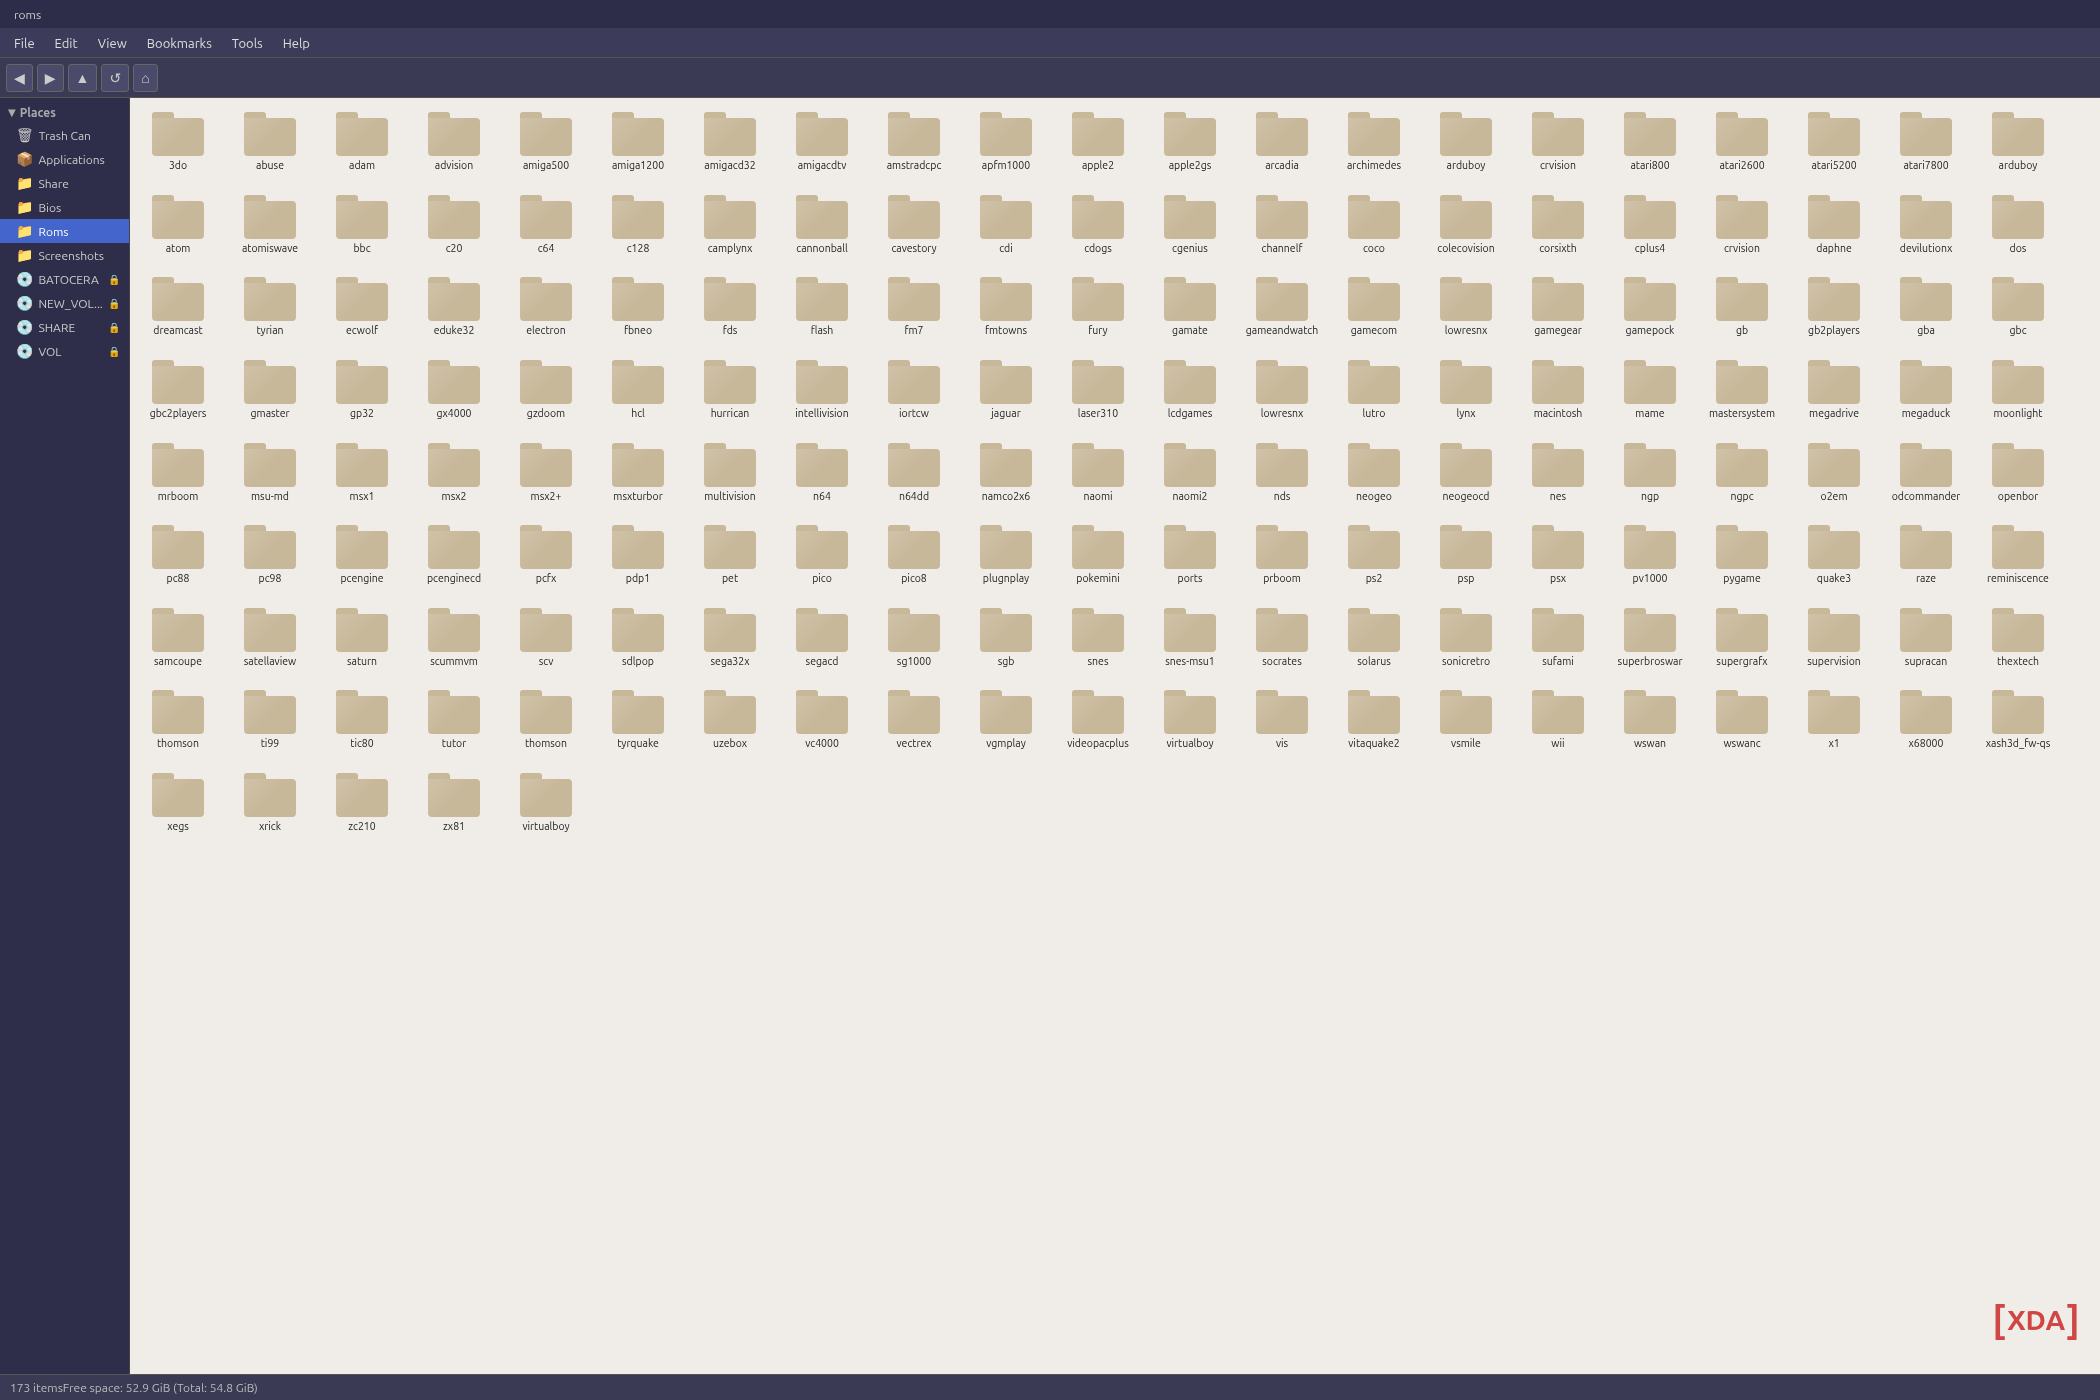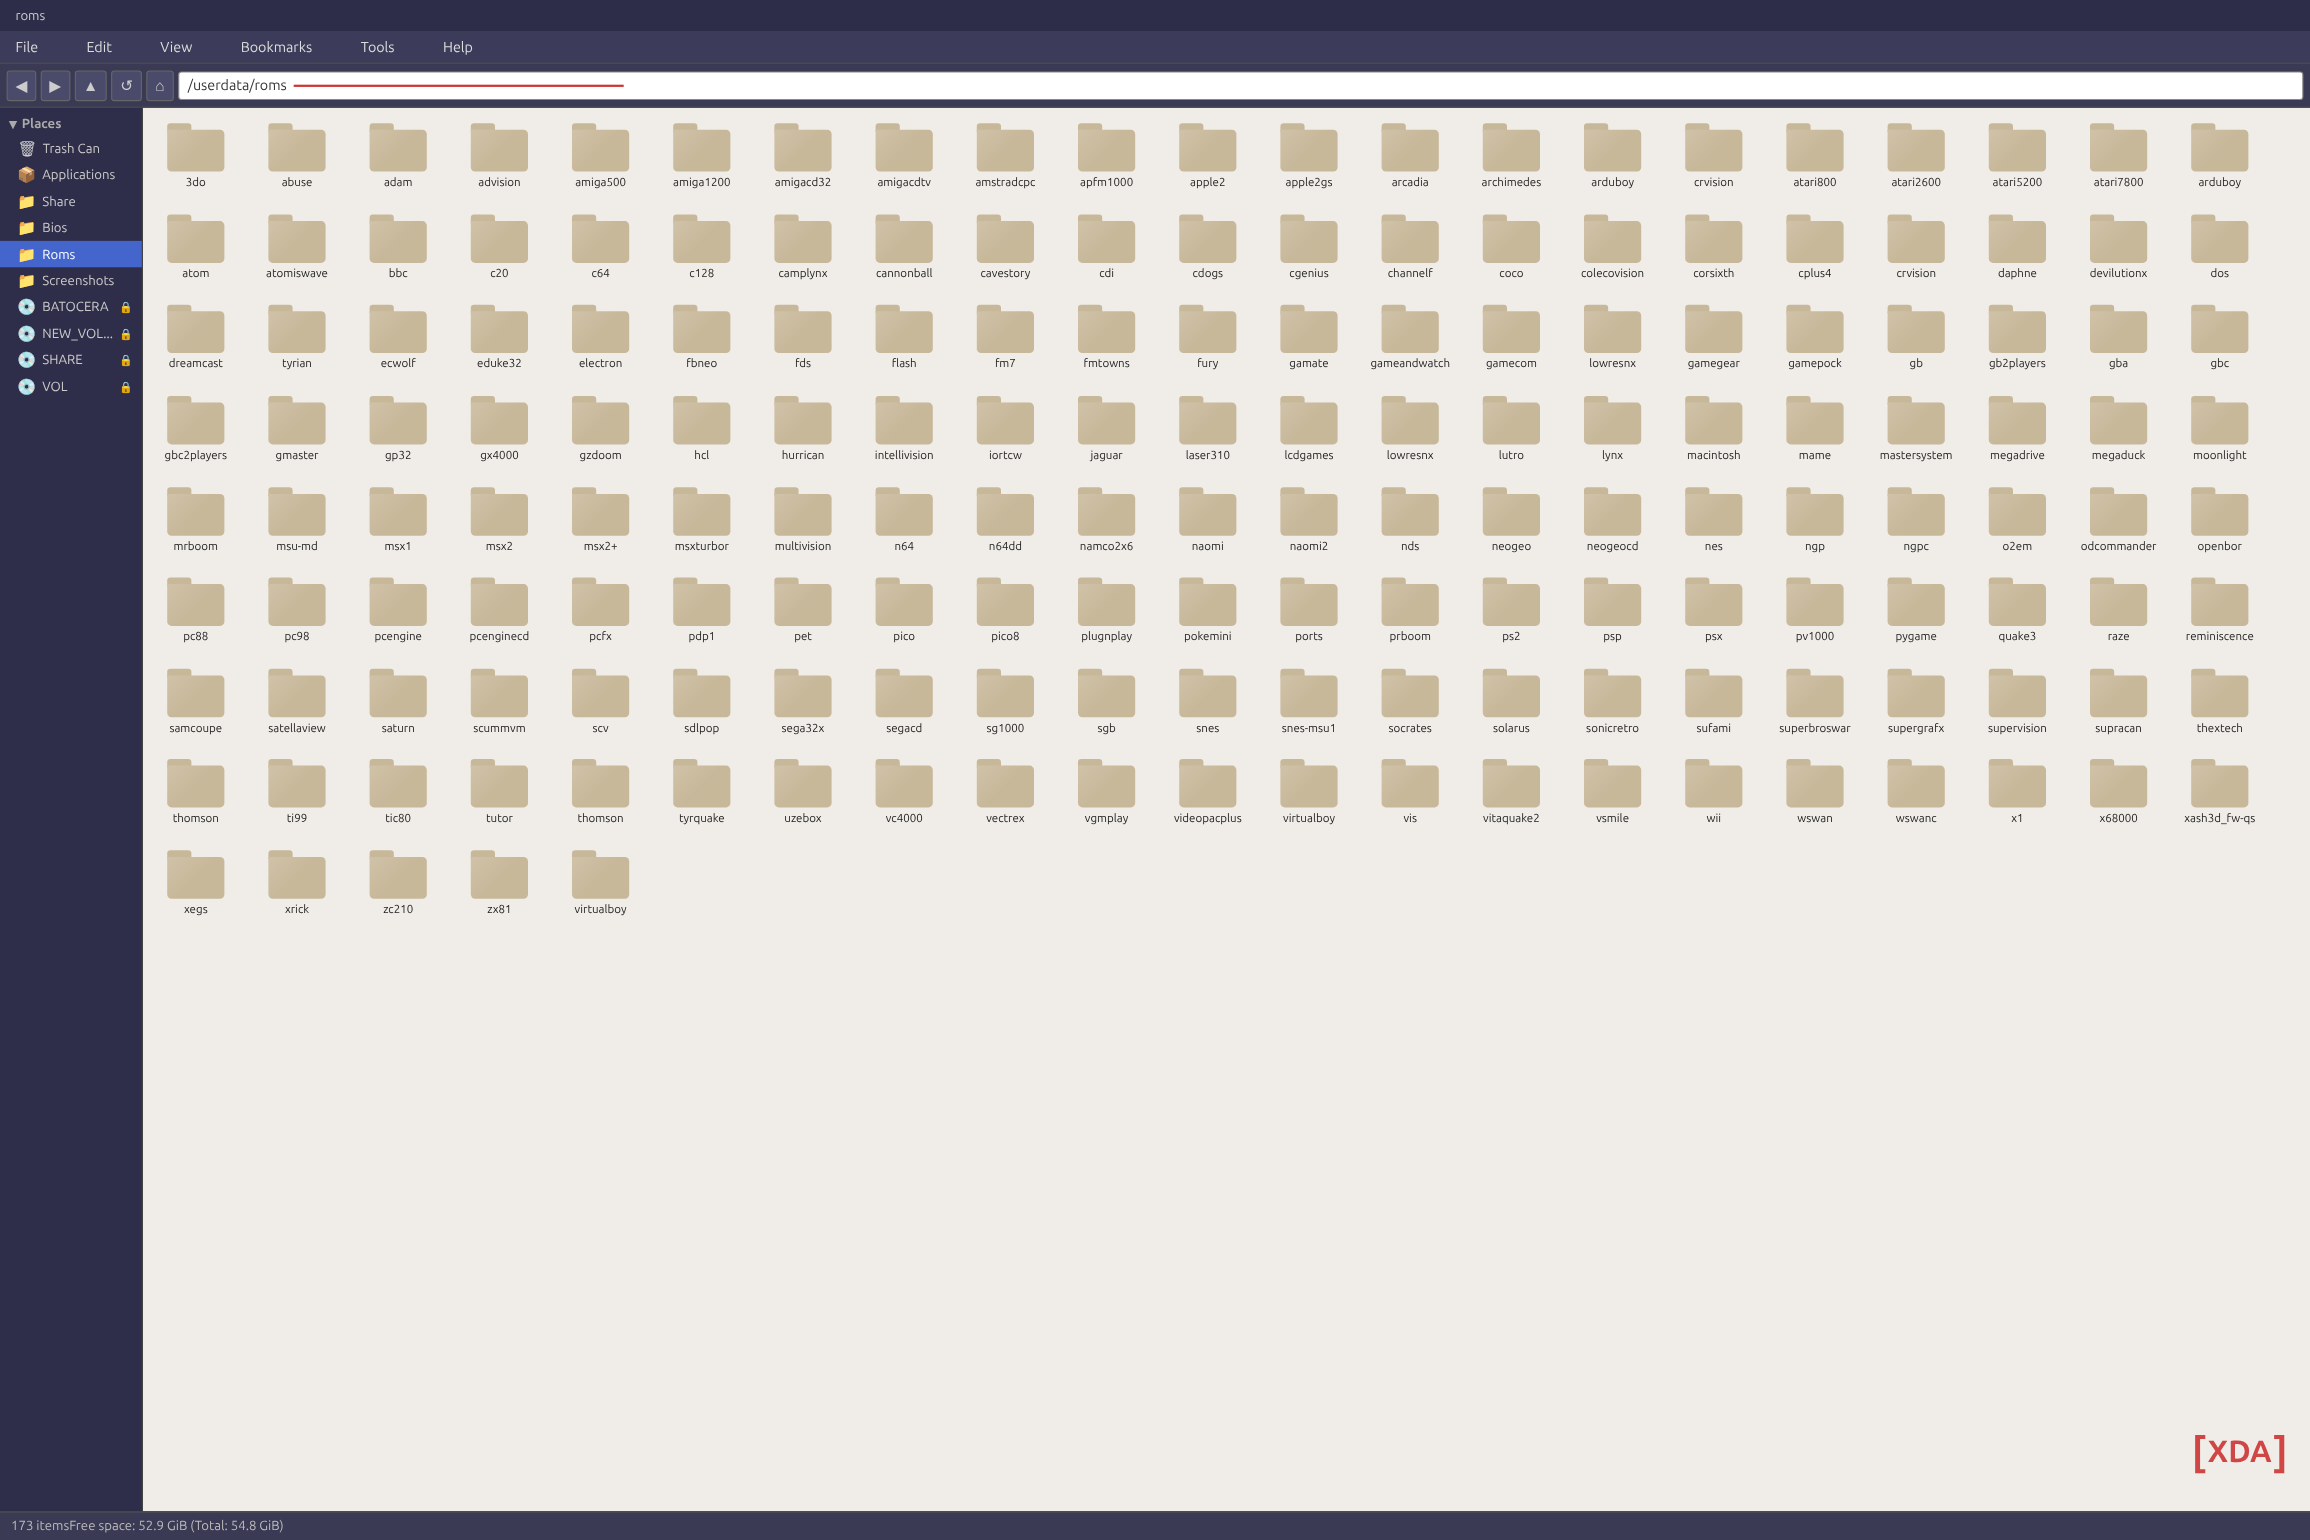--- a/index.html
+++ b/index.html
@@ -27,21 +27,20 @@
     #titlebar span { margin-left: 6px; }
     
     #menubar {
       background: #3c3c5a;
       height: 30px;
       display: flex;
       align-items: center;
       padding: 0 4px;
       flex-shrink: 0;
       border-bottom: 1px solid #555;
-      gap: 24px;
     }
     .menu-item {
       color: #ddd;
       padding: 4px 10px;
       font-size: 13px;
       cursor: pointer;
     }
     
     #toolbar {
       background: #3a3a55;
@@ -228,24 +227,20 @@
     <div class="menu-item">Tools</div>
     <div class="menu-item">Help</div>
   </div>
 
 <div id="toolbar">
   <button class="tb-btn">◀</button>
   <button class="tb-btn">▶</button>
   <button class="tb-btn">▲</button>
   <button class="tb-btn">↺</button>
   <button class="tb-btn">⌂</button>
-  <div id="address-bar">
-    <span class="address-text">/userdata/roms</span>
-    <span style="display:inline-block;width:300px;height:2px;background:#cc3333;margin-left:6px;vertical-align:middle;"></span>
-  </div>
 </div>
 
 <div id="main">
 
   <div id="sidebar">
     <div class="sidebar-header">
       <span class="sidebar-toggle">▼</span>
       <span>Places</span>
     </div>
   <div class="sidebar-item">

